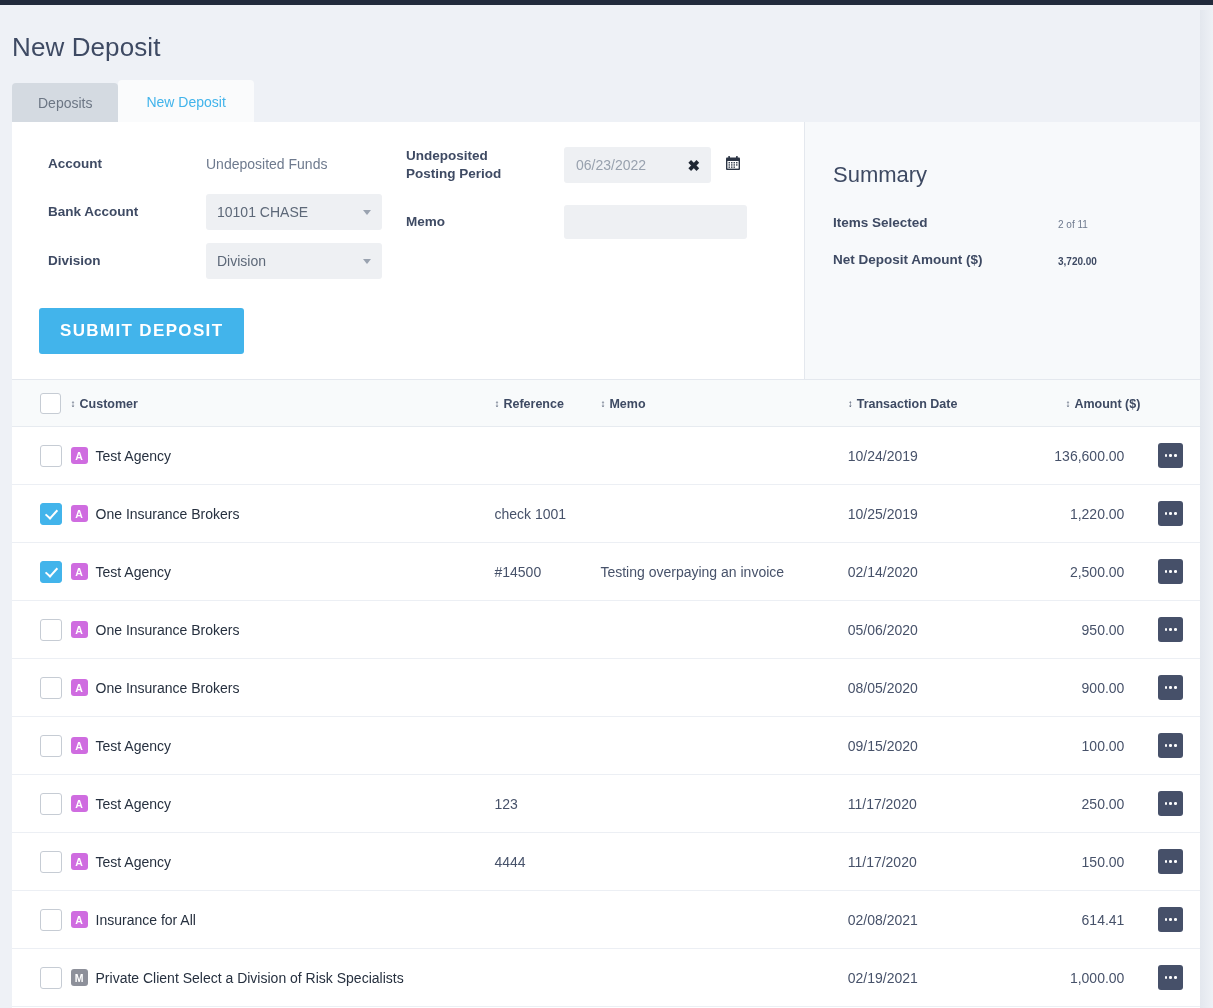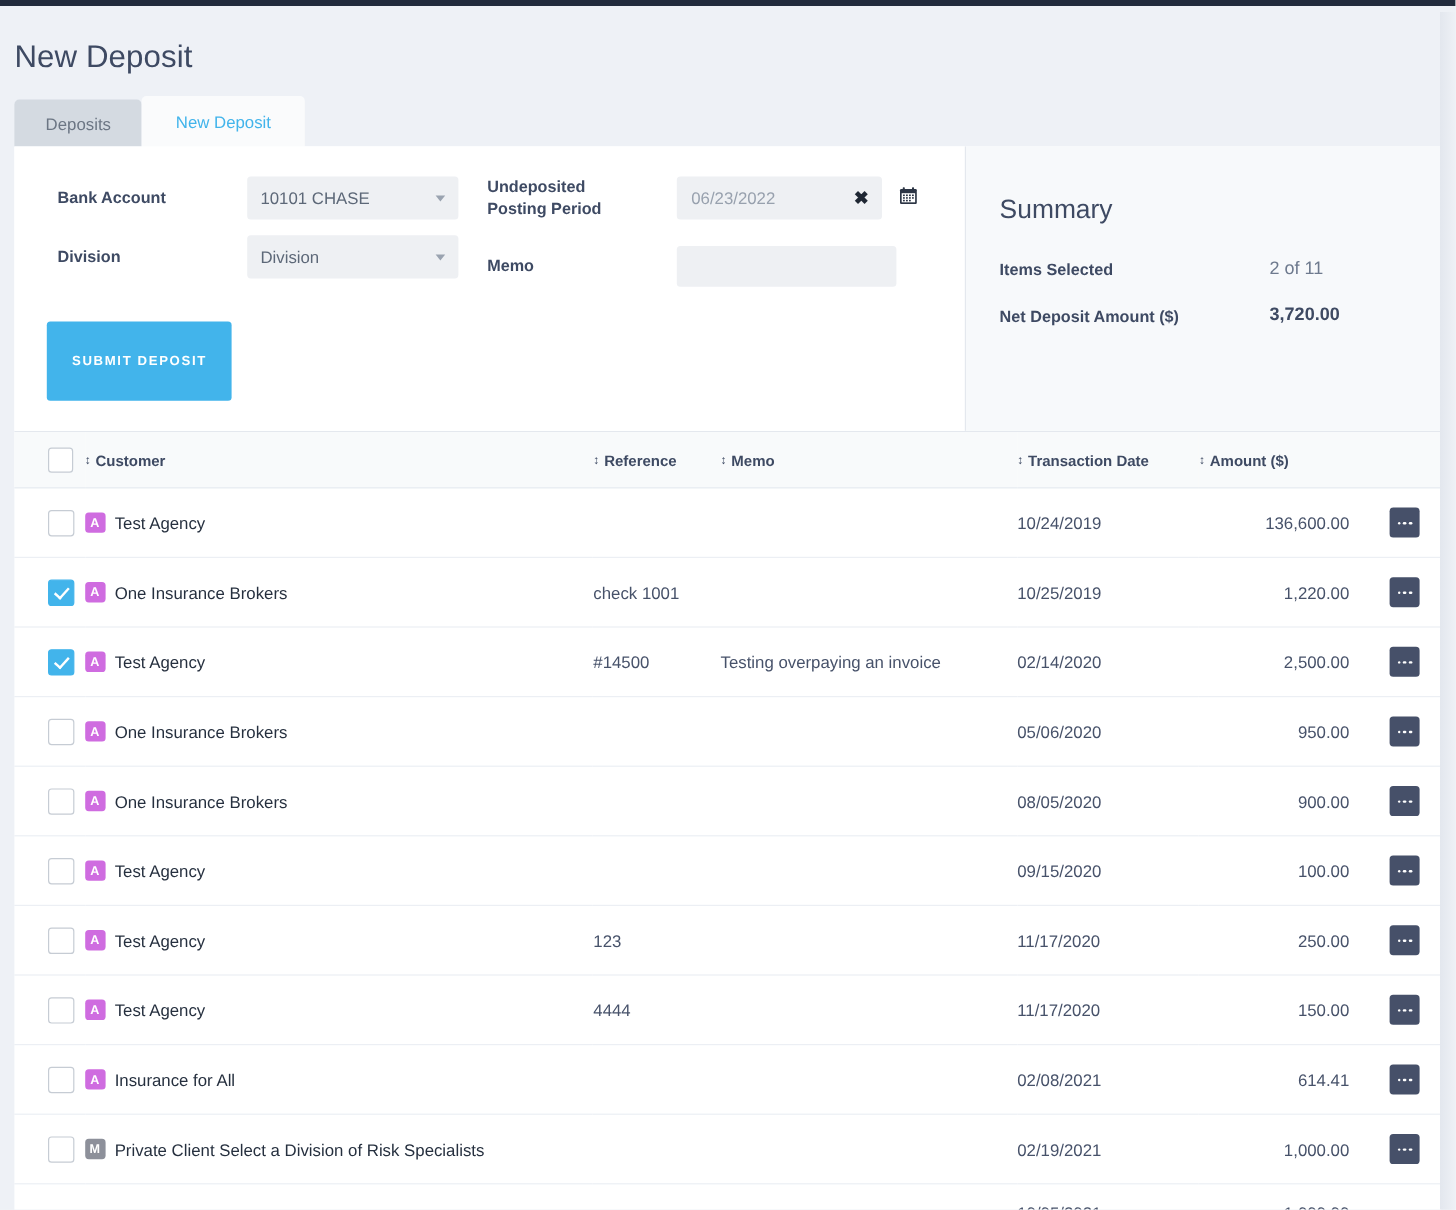--- a/index.html
+++ b/index.html
@@ -131,21 +131,21 @@
     color: #5d6878;
     cursor: pointer;
   }
   .caret {
     width: 0; height: 0;
     border-left: 4.5px solid transparent;
     border-right: 4.5px solid transparent;
     border-top: 5.5px solid #9aa3b0;
   }
   .date-box {
-    width: 171px;
+    width: 147px;
     height: 36px;
     background: #eef0f3;
     border-radius: 3px;
     display: flex;
     align-items: center;
     justify-content: space-between;
     padding: 0 11px 0 12px;
     font-size: 14px;
     color: #98a1ae;
   }
@@ -164,24 +164,24 @@
     border-radius: 3px;
     border: none;
     outline: none;
   }
 
   .btn-blue {
     background: #42b4eb;
     color: #ffffff;
     border: none;
     border-radius: 3px;
-    font-size: 11px;
+    font-size: 17px;
     font-weight: bold;
     letter-spacing: 1.35px;
-    padding: 27px 21px;
+    padding: 13px 21px;
     cursor: pointer;
     font-family: "Liberation Sans", sans-serif;
     display: inline-block;
   }
   .submit-top { margin: 16px 0 25px 27px; }
 
   
   .summary {
     flex: 1;
     background: #f7f9fb;
@@ -199,21 +199,21 @@
     margin-bottom: 22px;
     gap: 22px;
   }
   .summary-label {
     font-size: 13.5px;
     font-weight: bold;
     color: #3e4a63;
     width: 203px;
     flex: 0 0 203px;
   }
-  .summary-value { font-size: 15px; color: #6e7a8e; }
+  .summary-value { font-size: 10px; color: #6e7a8e; }
   .summary-value.strong { font-weight: bold; color: #3e4a63; }
 
   
   .table-wrap {
     margin: 0 12px;
     background: #ffffff;
     padding-bottom: 0;
   }
   table.grid { width: 100%; border-collapse: collapse; }
   table.grid thead th {
@@ -332,20 +332,24 @@
     <div class="tab inactive">Deposits</div>
     <div class="tab active">New Deposit</div>
   </div>
 
   <div class="form-card">
 
     <div class="form-left">
       <div class="form-grid">
 
         <div class="col-a">
+          <div class="field-row">
+            <div class="field-label">Account</div>
+            <div class="field-static">Undeposited Funds</div>
+          </div>
 
           <div class="field-row">
             <div class="field-label">Bank Account</div>
             <div class="select-box">
               <span>10101 CHASE</span>
               <span class="caret"></span>
             </div>
           </div>
 
           <div class="field-row">
@@ -429,21 +433,21 @@
           </th>
           <th class="c-ref">
             <span class="sort-ar">↕</span><span>Reference</span>
           </th>
           <th class="c-memo">
             <span class="sort-ar">↕</span><span>Memo</span>
           </th>
           <th class="c-date">
             <span class="sort-ar">↕</span><span>Transaction Date</span>
           </th>
-          <th class="c-amt" style="text-align:left;padding-right:0 !important;">
+          <th class="c-amt" style="text-align:right;padding-right:0 !important;">
             <span class="sort-ar">↕</span><span>Amount ($)</span>
           </th>
           <th class="c-act"></th>
         </tr>
       </thead>
       <tbody id="tbody">
           <tr>
             <td class="c-check">
               <span class="cb"></span>
             </td>

